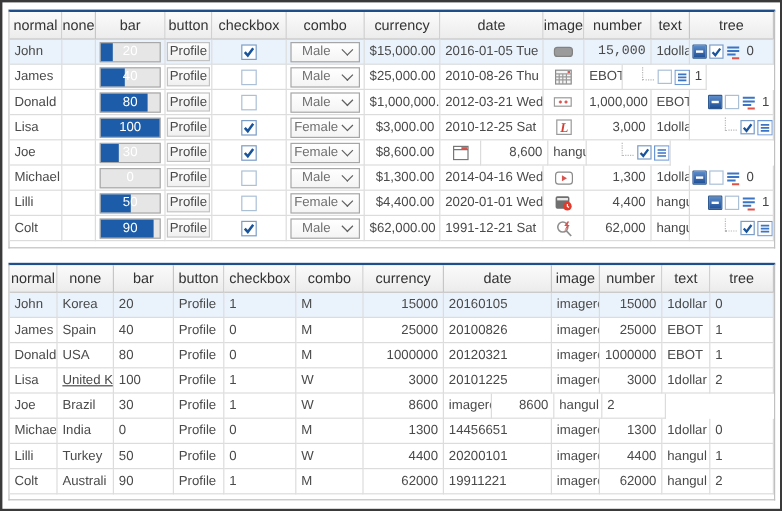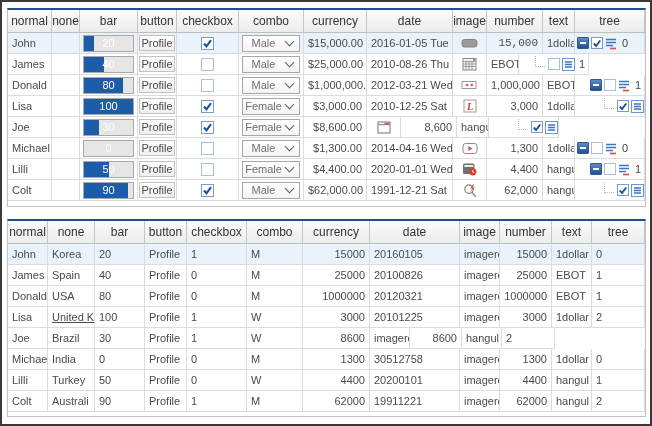--- a/index.html
+++ b/index.html
@@ -559,21 +559,21 @@
         <div class="cell l" style="width: 53px;">2</div>
       </div>
       <div class="grow">
         <div class="cell l" style="width: 40px;">Michael</div>
         <div class="cell l" style="width: 47px;">India</div>
         <div class="cell l" style="width: 50px;">0</div>
         <div class="cell l" style="width: 42px;">Profile</div>
         <div class="cell l" style="width: 60px;">0</div>
         <div class="cell l" style="width: 56px;">M</div>
         <div class="cell r" style="width: 67px;">1300</div>
-        <div class="cell l" style="width: 90px;">30512758</div>
+        <div class="cell l" style="width: 90px;">14456651</div>
         <div class="cell l" style="width: 40px;">imagerc</div>
         <div class="cell r" style="width: 52px;">1300</div>
         <div class="cell l" style="width: 40px;">1dollar</div>
         <div class="cell l" style="width: 53px;">0</div>
       </div>
       <div class="grow">
         <div class="cell l" style="width: 40px;">Lilli</div>
         <div class="cell l" style="width: 47px;">Turkey</div>
         <div class="cell l" style="width: 50px;">50</div>
         <div class="cell l" style="width: 42px;">Profile</div>

